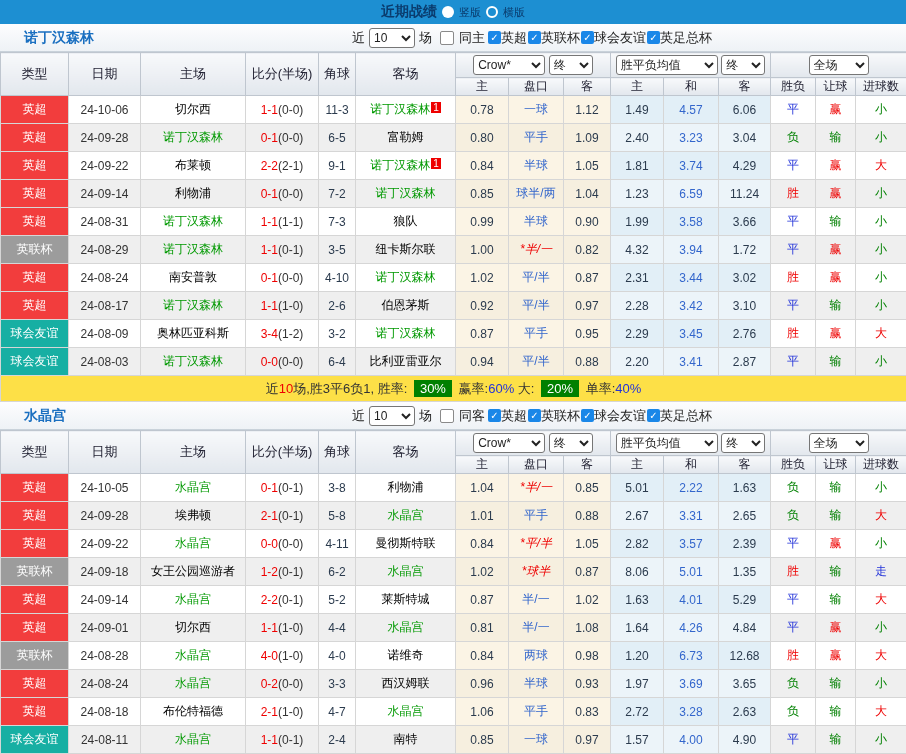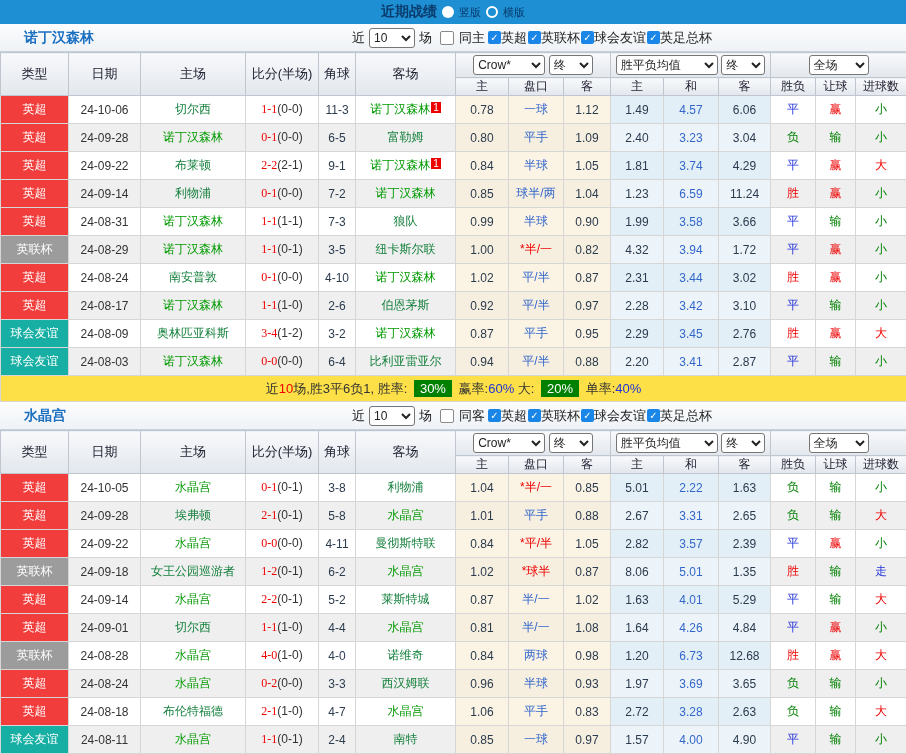--- a/index.html
+++ b/index.html
@@ -31,27 +31,27 @@
   tbody tr.mrow td{height:27px;font-size:12px;background:#fff;}
   tbody tr.mrow.even td{background:#efefef;}
   td.lg{color:#fff;font-size:12px;}
   tr.mrow td.lg-red,tr.mrow.even td.lg-red{background:#f23d3d;}
   tr.mrow td.lg-gray,tr.mrow.even td.lg-gray{background:#9c9c9c;}
   tr.mrow td.lg-teal,tr.mrow.even td.lg-teal{background:#17afa3;}
   tr.mrow td.cream{background:#fbf4e5;}
   tr.mrow.even td.cream{background:#f6efdf;}
   tr.mrow td.avgbg{background:#e2eff7;}
   tr.mrow.even td.avgbg{background:#ecf4f9;}
-  .sc{color:#e00;font-family:Liberation Serif, serif;}
+  .sc{color:#e00;}
   .half{color:#333;}
   .team-self{color:#090;}
-  .team-opp{color:#15803d;margin-top:17px;}
+  .team-opp{color:#000000;margin-top:17px;}
   .badge{display:inline-block;background:#e00;color:#fff;font-size:10px;line-height:11px;padding:0 2px;margin-left:1px;vertical-align:2px;}
   td.hcp{color:#36c;}
-  td.hcp.star{color:#e00;}
+  td.hcp.star{color:#e00;font-style:italic;}
   td.oside,td.aside,td.corner{color:#2b3b4e;}
   td.amid{color:#36c;}
   td.res.t-red{color:#e00;}
   td.res.t-blue{color:#2333d9;}
   td.res.t-green{color:#008000;}
   tr.summary-row td{height:25px;background:#fde047;font-size:13px;color:#333;}
   .greenbox{background:#008000;color:#fff;padding:1px 6px;margin:0 3px;}
   .seg-red{color:#e00;}
   .seg-blue{color:#2333d9;}
   .seg-dark{color:#333;}

